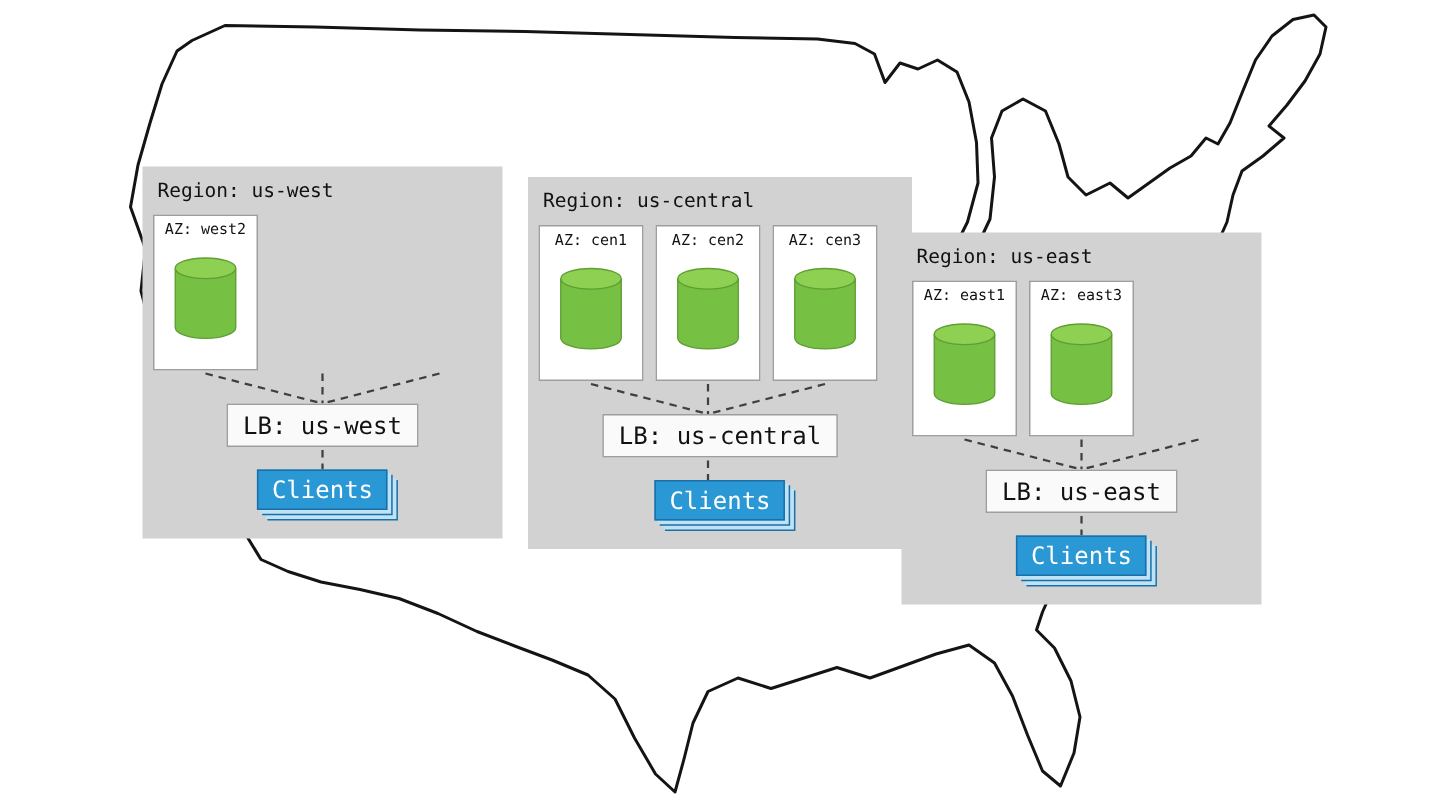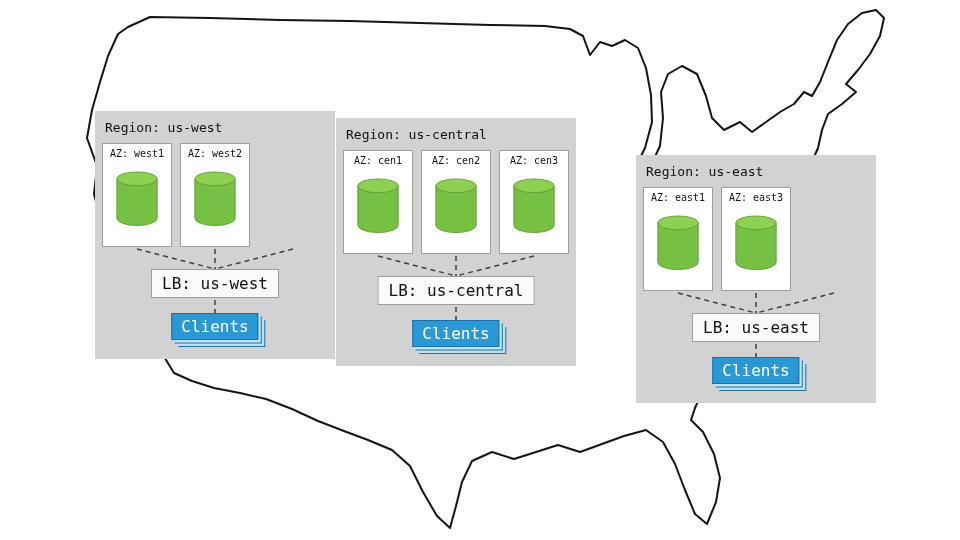--- a/index.html
+++ b/index.html
@@ -8,22 +8,22 @@
     font-family:"DejaVu Sans Mono","Liberation Mono",monospace;
   }
   svg.map{position:absolute;left:0;top:0;width:960px;height:540px;}
   svg.map path{fill:#ffffff;stroke:var(--map-stroke,#141414);stroke-width:2;stroke-linejoin:round;stroke-linecap:round;}
 
   .region{
     position:absolute;width:240px;height:248px;
     background:var(--region-bg,#d2d2d2);
   }
   .r0{left:95px;top:83px;margin-top:28px;}
-  .r1{left:336px;top:118px;}
-  .r2{left:636px;top:155px;}
+  .r1{left:352px;top:118px;padding-left:16px;}
+  .r2{left:601px;top:155px;}
 
   .region-title{
     position:absolute;top:9px;left:10px;
     font-size:13px;color:#111;white-space:nowrap;
   }
   .az-row{position:absolute;top:32px;left:7px;display:flex;gap:8px;}
   .az{
     width:70px;height:104px;box-sizing:border-box;
     background:#ffffff;border:1px solid var(--az-border,#9e9e9e);
     display:flex;flex-direction:column;align-items:center;
@@ -73,27 +73,20 @@
              L462,482 L456,506 L450,528 L437,516 L423,492 L410,466 L392,450
              L368,440 L344,431 L318,421 L292,409 L266,399 L240,393 L214,388
              L192,381 L174,373
              L160,350 L145,322 L129,292 L115,258 L102,224 L94,194 L97,166
              L87,138 L92,110 L100,82 L108,56 L118,34 Z"></path>
   </svg>
 
   <div class="region r0">
     <div class="region-title">Region: us-west</div>
     <div class="az-row">
-      <div class="az">
-        <div class="az-label">AZ: west1</div>
-        <svg class="cyl" viewBox="0 0 48 62">
-          <path class="body" d="M2,9 v43 a22,8 0 0 0 44,0 v-43"></path>
-          <ellipse class="top" cx="24" cy="9" rx="22" ry="7.5"></ellipse>
-        </svg>
-      </div>
       <div class="az">
         <div class="az-label">AZ: west2</div>
         <svg class="cyl" viewBox="0 0 48 62">
           <path class="body" d="M2,9 v43 a22,8 0 0 0 44,0 v-43"></path>
           <ellipse class="top" cx="24" cy="9" rx="22" ry="7.5"></ellipse>
         </svg>
       </div>
     </div>
     <svg class="connectors" viewBox="0 0 240 66">
       <line x1="42" y1="2" x2="120" y2="22"></line>

